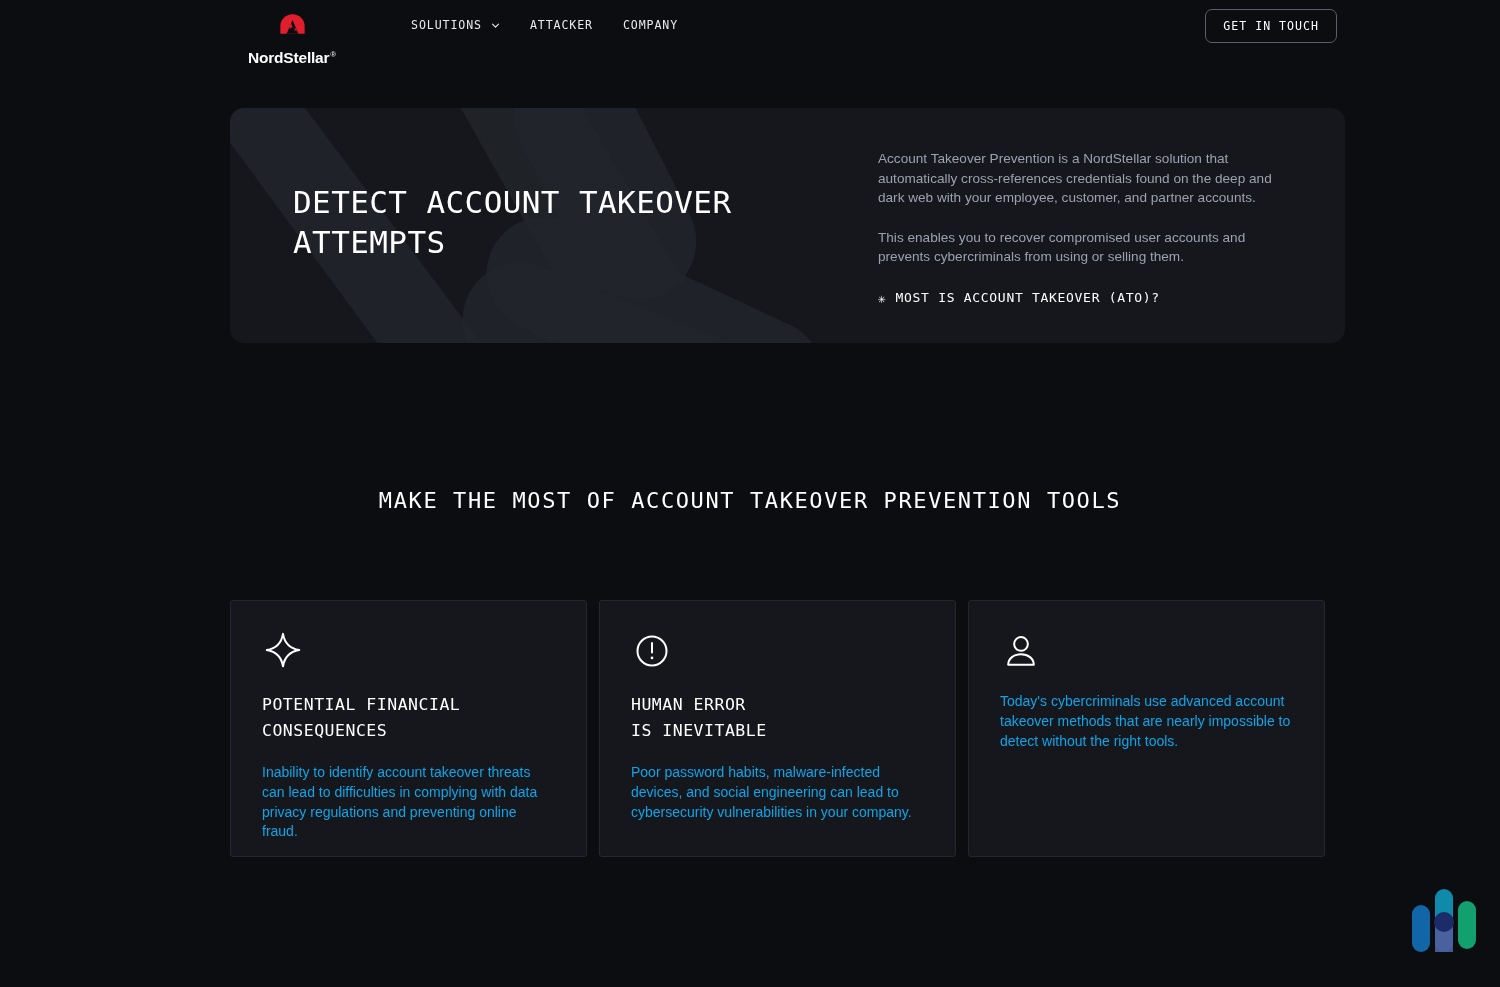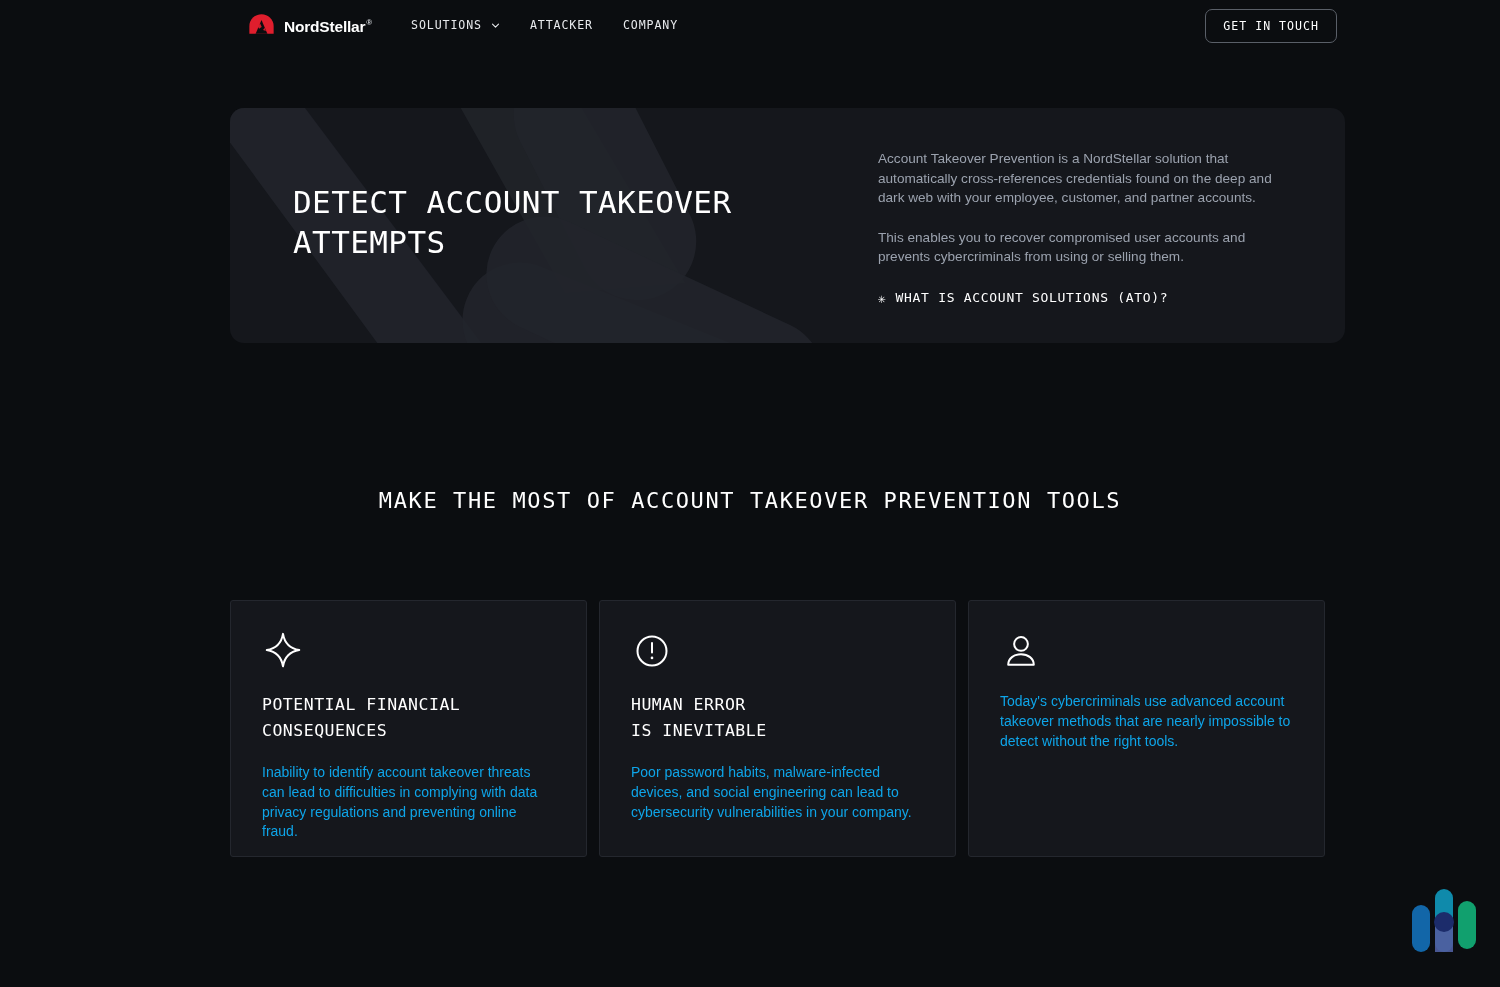--- a/index.html
+++ b/index.html
@@ -37,20 +37,21 @@
 
   .brand {
     position: absolute;
     left: 248px;
     top: 13px;
     display: flex;
     align-items: center;
     gap: 9px;
     text-decoration: none;
     cursor: pointer;
+    flex-direction: column;
   }
   .brand-mark {
     width: 27px; height: 27px;
     display: block;
   }
   .brand-name {
     font-family: "Liberation Sans", sans-serif;
     font-size: 15.5px;
     font-weight: 700;
     letter-spacing: -0.2px;
@@ -301,21 +302,21 @@
     <div class="hero-left">
       <h1 class="hero-title">DETECT ACCOUNT TAKEOVER
 ATTEMPTS</h1>
     </div>
 
     <div class="hero-right">
       <p class="hero-para">Account Takeover Prevention is a NordStellar solution that automatically cross-references credentials found on the deep and dark web with your employee, customer, and partner accounts.</p>
       <p class="hero-para">This enables you to recover compromised user accounts and prevents cybercriminals from using or selling them.</p>
       <a class="hero-link" href="#">
         <span class="link-star">✳</span>
-        <span>WHAT IS ACCOUNT SOLUTIONS (ATO)?</span>
+        <span>MOST IS ACCOUNT TAKEOVER (ATO)?</span>
       </a>
     </div>
   </section>
 
   <h2 class="section-heading">MAKE THE MOST OF ACCOUNT TAKEOVER PREVENTION TOOLS</h2>
 
   <div class="cards">
 
     <article class="card">
       <svg class="card-icon" viewBox="0 0 44 44">

